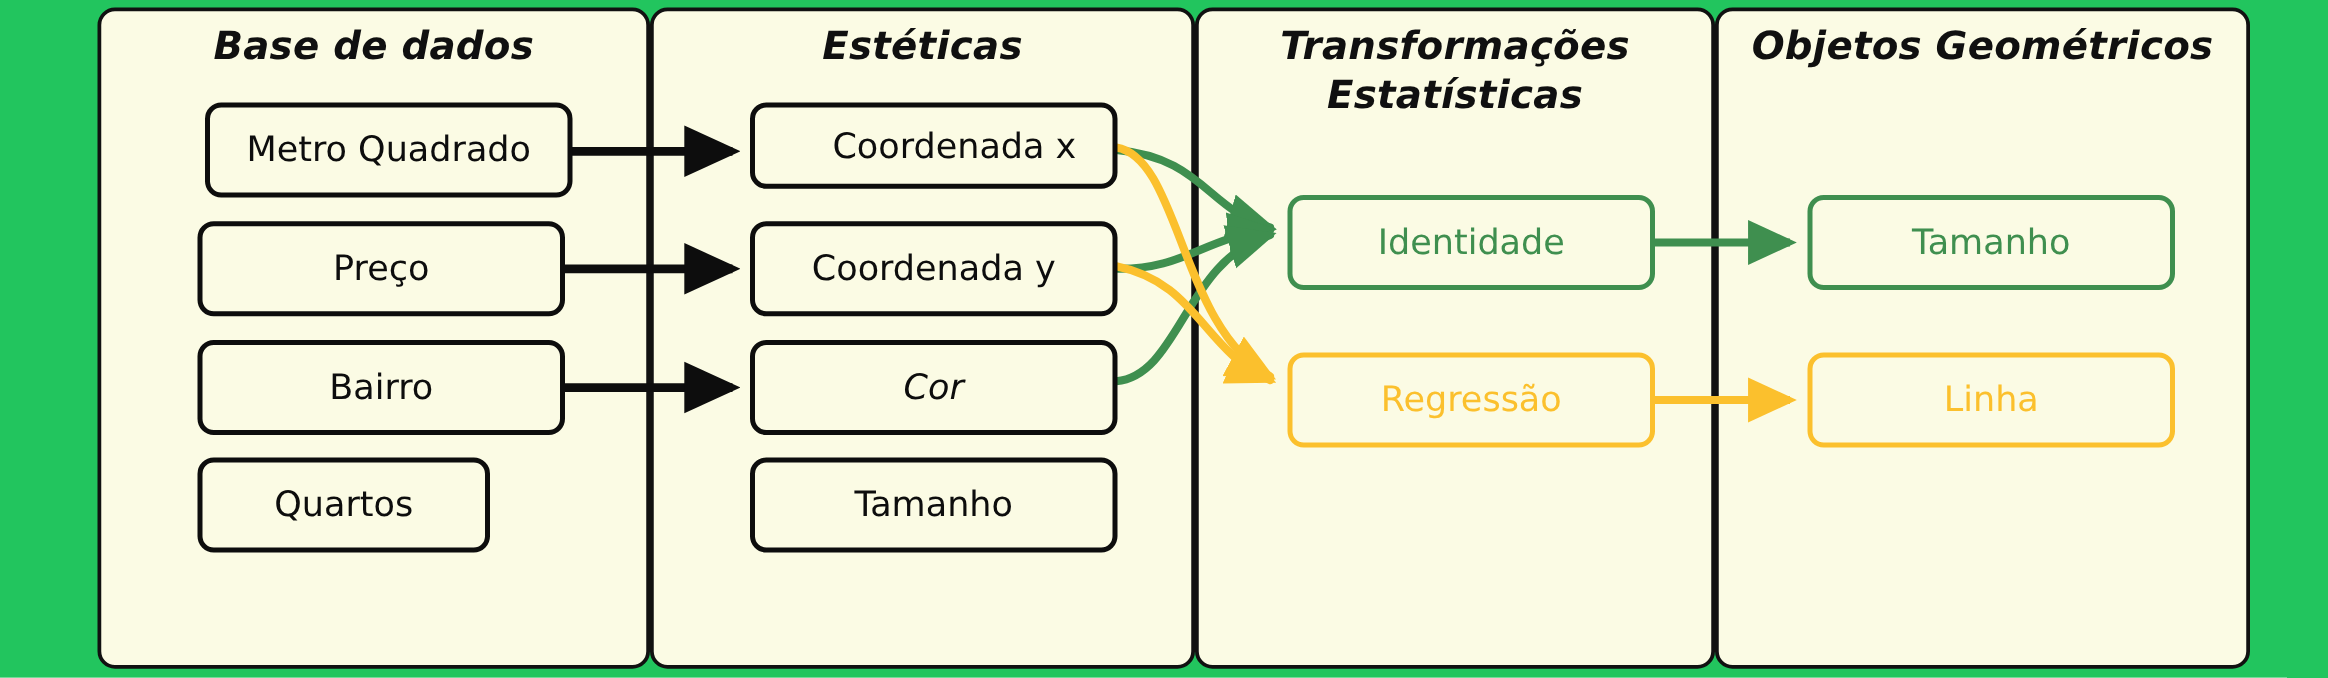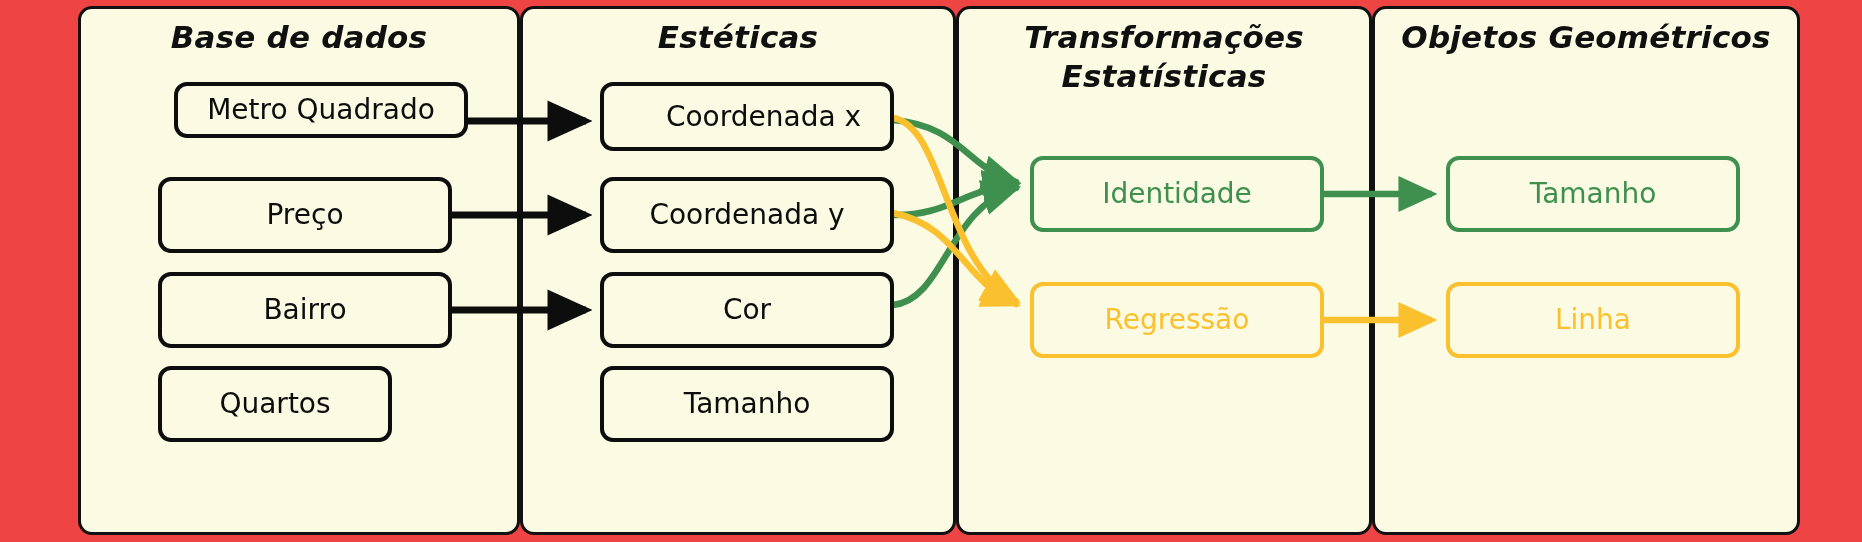--- a/index.html
+++ b/index.html
@@ -1,18 +1,18 @@
 <!DOCTYPE html>
 <html><head>
 <meta charset="utf-8">
 <style>
   html,body{margin:0;padding:0;background:#ffffff;}
   body{width:1862px;height:542px;overflow:hidden;
        font-family:"DejaVu Sans","Liberation Sans",sans-serif;}
-  #stage{position:relative;width:1862px;height:542px;background:#ef4444;}
+  #stage{position:relative;width:1862px;height:542px;background:#22c55e;}
   svg.layer{position:absolute;left:0;top:0;width:1862px;height:542px;}
   #edges{z-index:2;pointer-events:none;}
 
   .cluster{position:absolute;background:#fbfbe4;border:3.5px solid #111111;
            border-radius:14px;box-sizing:border-box;z-index:1;}
   .cluster-title{position:absolute;width:100%;text-align:center;
                  font-style:italic;font-weight:bold;font-size:31px;
                  color:#101010;letter-spacing:.2px;line-height:1.25;
                  z-index:3;pointer-events:none;}
 
@@ -77,40 +77,40 @@
 
     <g fill="none" stroke="#3f8f4f" stroke-width="6.5" stroke-linecap="butt">
       <path d="M1324,194 L1432,194" marker-end="url(#ah-green)"></path>
     </g>
 
     <g fill="none" stroke="#fbc02d" stroke-width="6.5" stroke-linecap="butt">
       <path d="M1324,320 L1432,320" marker-end="url(#ah-amber)"></path>
     </g>
   </svg>
 
-  <div class="node black" style="left:174px;top:82px;width:294px;height:56px;">
+  <div class="node black" style="left:164px;top:82px;width:294px;height:76px;">
     <span>Metro Quadrado</span>
   </div>
   <div class="node black" style="left:158px;top:177px;width:294px;height:76px;">
     <span>Preço</span>
   </div>
   <div class="node black" style="left:158px;top:272px;width:294px;height:76px;">
     <span>Bairro</span>
   </div>
   <div class="node black" style="left:158px;top:366px;width:234px;height:76px;">
     <span>Quartos</span>
   </div>
 
   <div class="node black" style="left:600px;top:82px;width:294px;height:69px;padding-left:33px;">
     <span>Coordenada x</span>
   </div>
   <div class="node black" style="left:600px;top:177px;width:294px;height:76px;">
     <span>Coordenada y</span>
   </div>
-  <div class="node black" style="left:600px;top:272px;width:294px;height:76px;">
+  <div class="node black" style="left:600px;top:272px;width:294px;height:76px;font-style:italic;">
     <span>Cor</span>
   </div>
   <div class="node black" style="left:600px;top:366px;width:294px;height:76px;">
     <span>Tamanho</span>
   </div>
 
   <div class="node green" style="left:1030px;top:156px;width:294px;height:76px;">
     <span>Identidade</span>
   </div>
   <div class="node amber" style="left:1030px;top:282px;width:294px;height:76px;">

